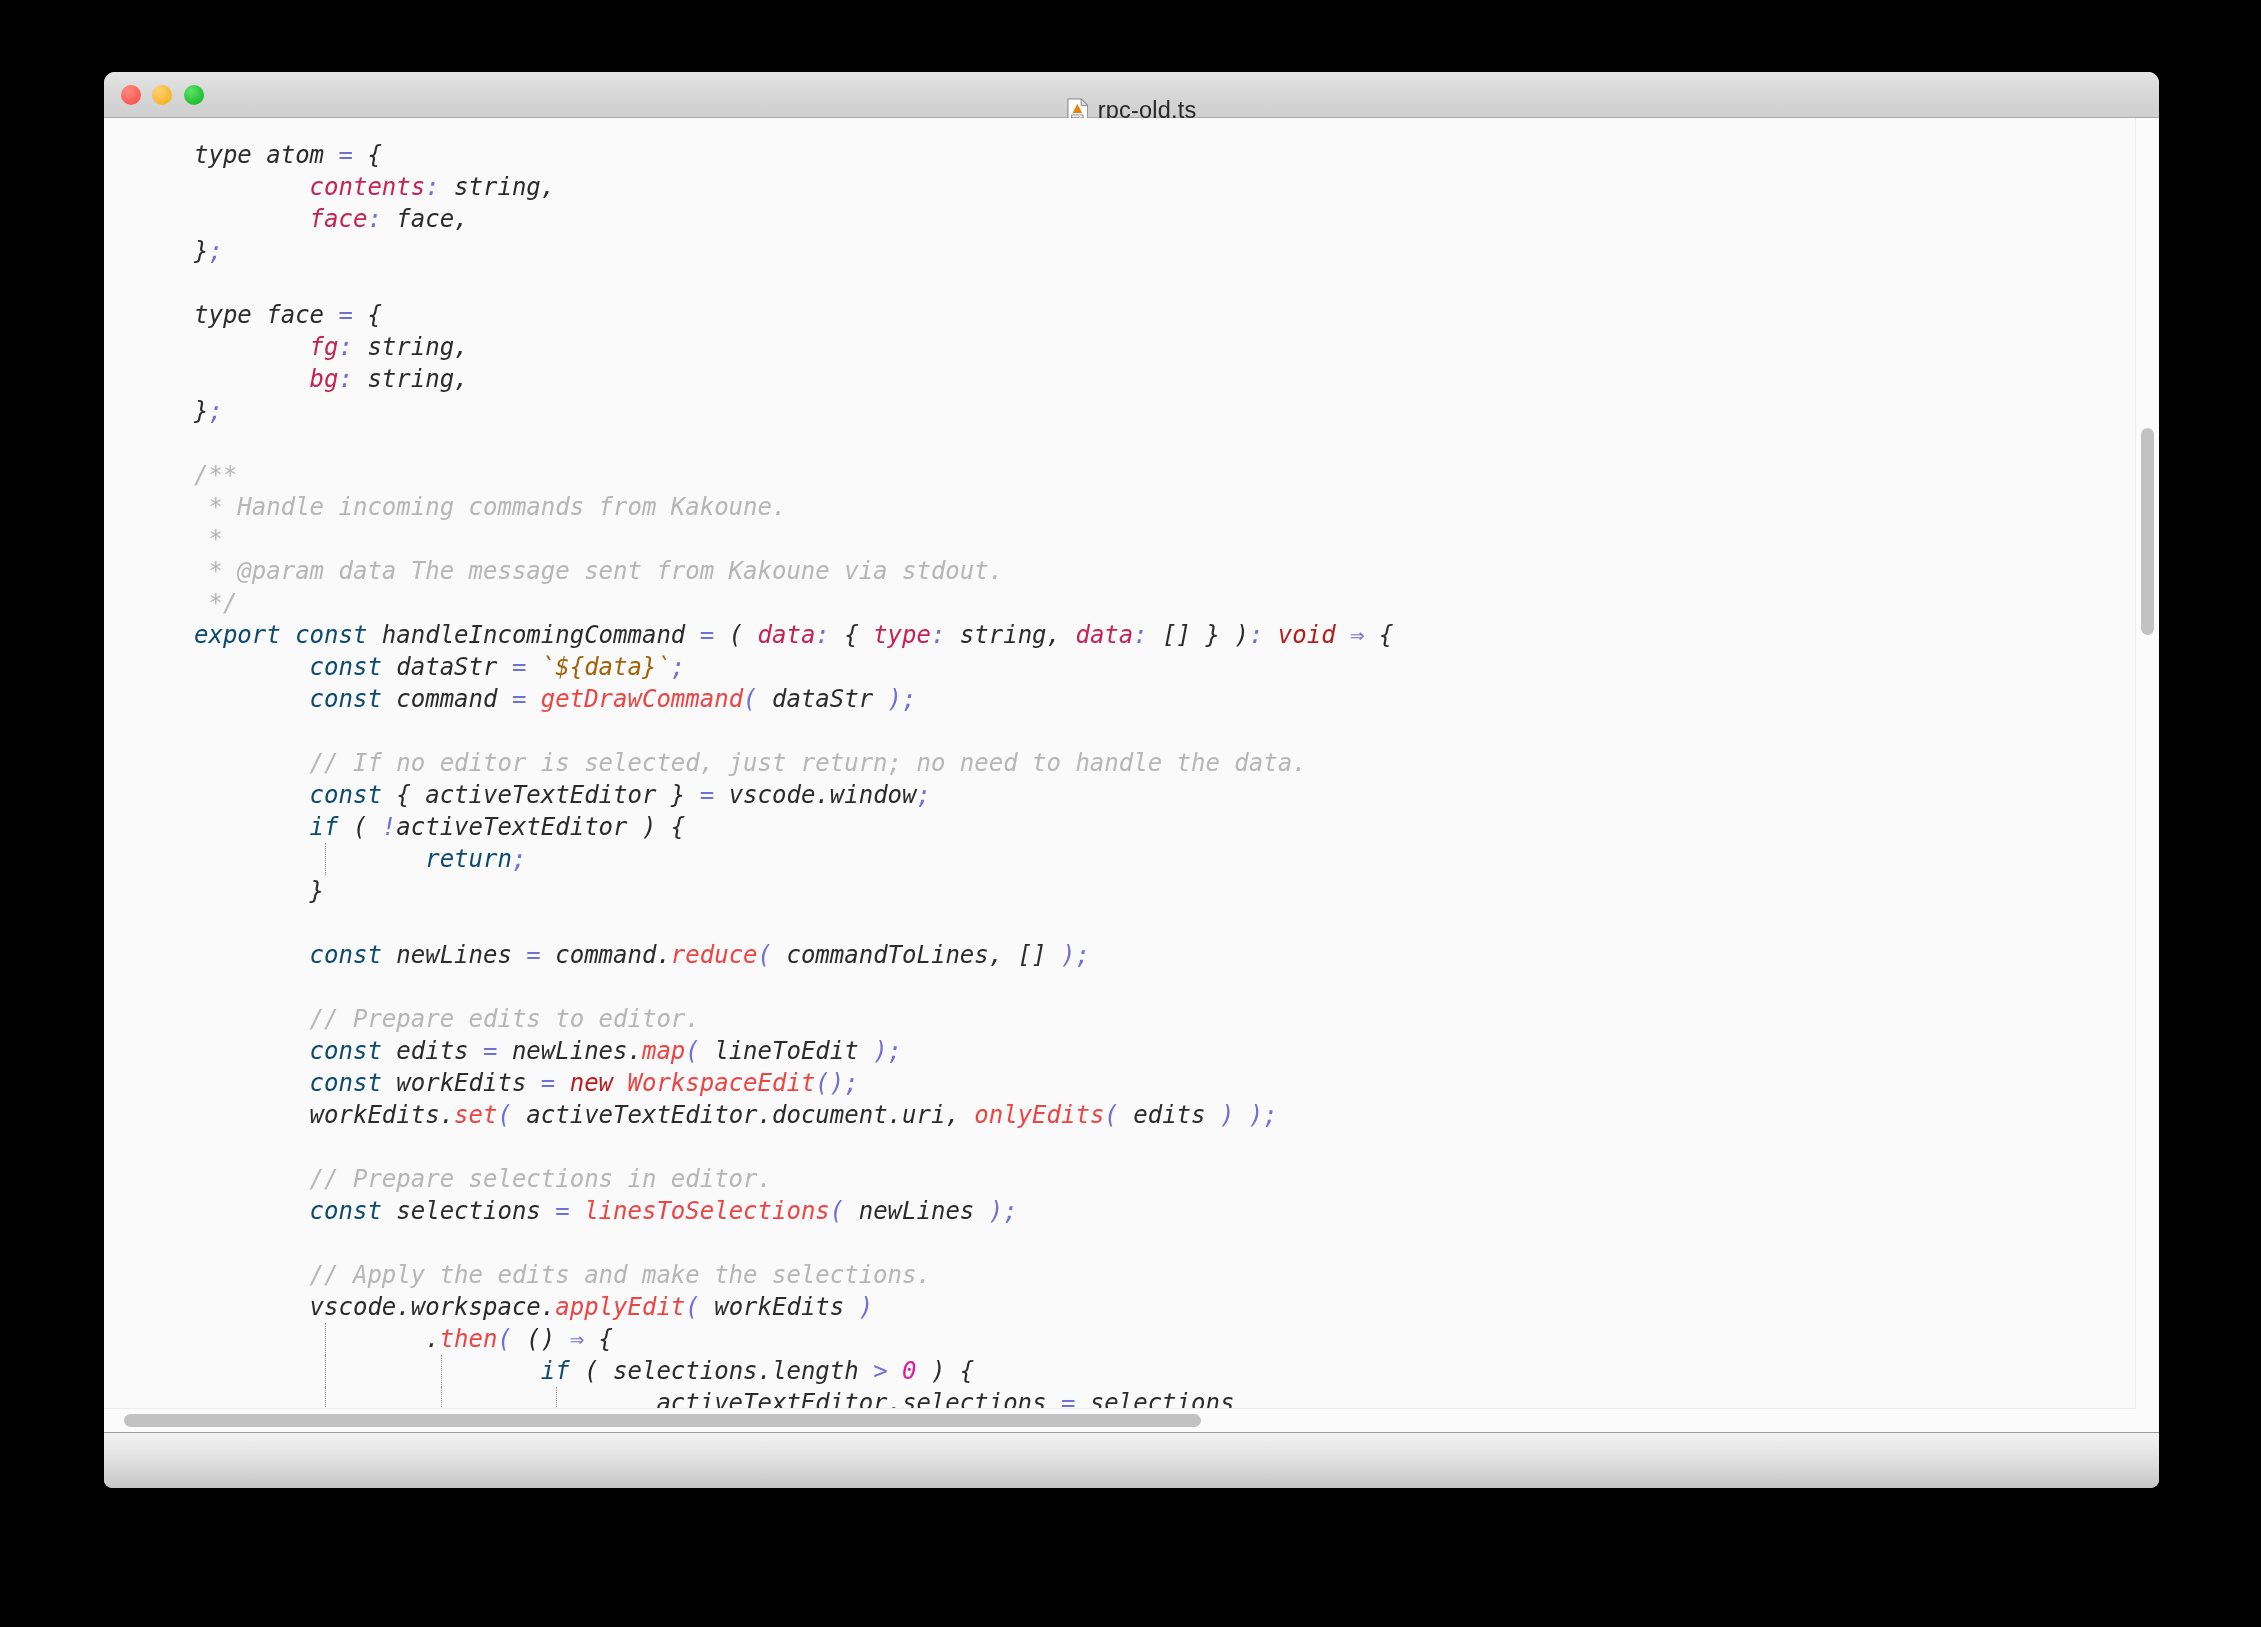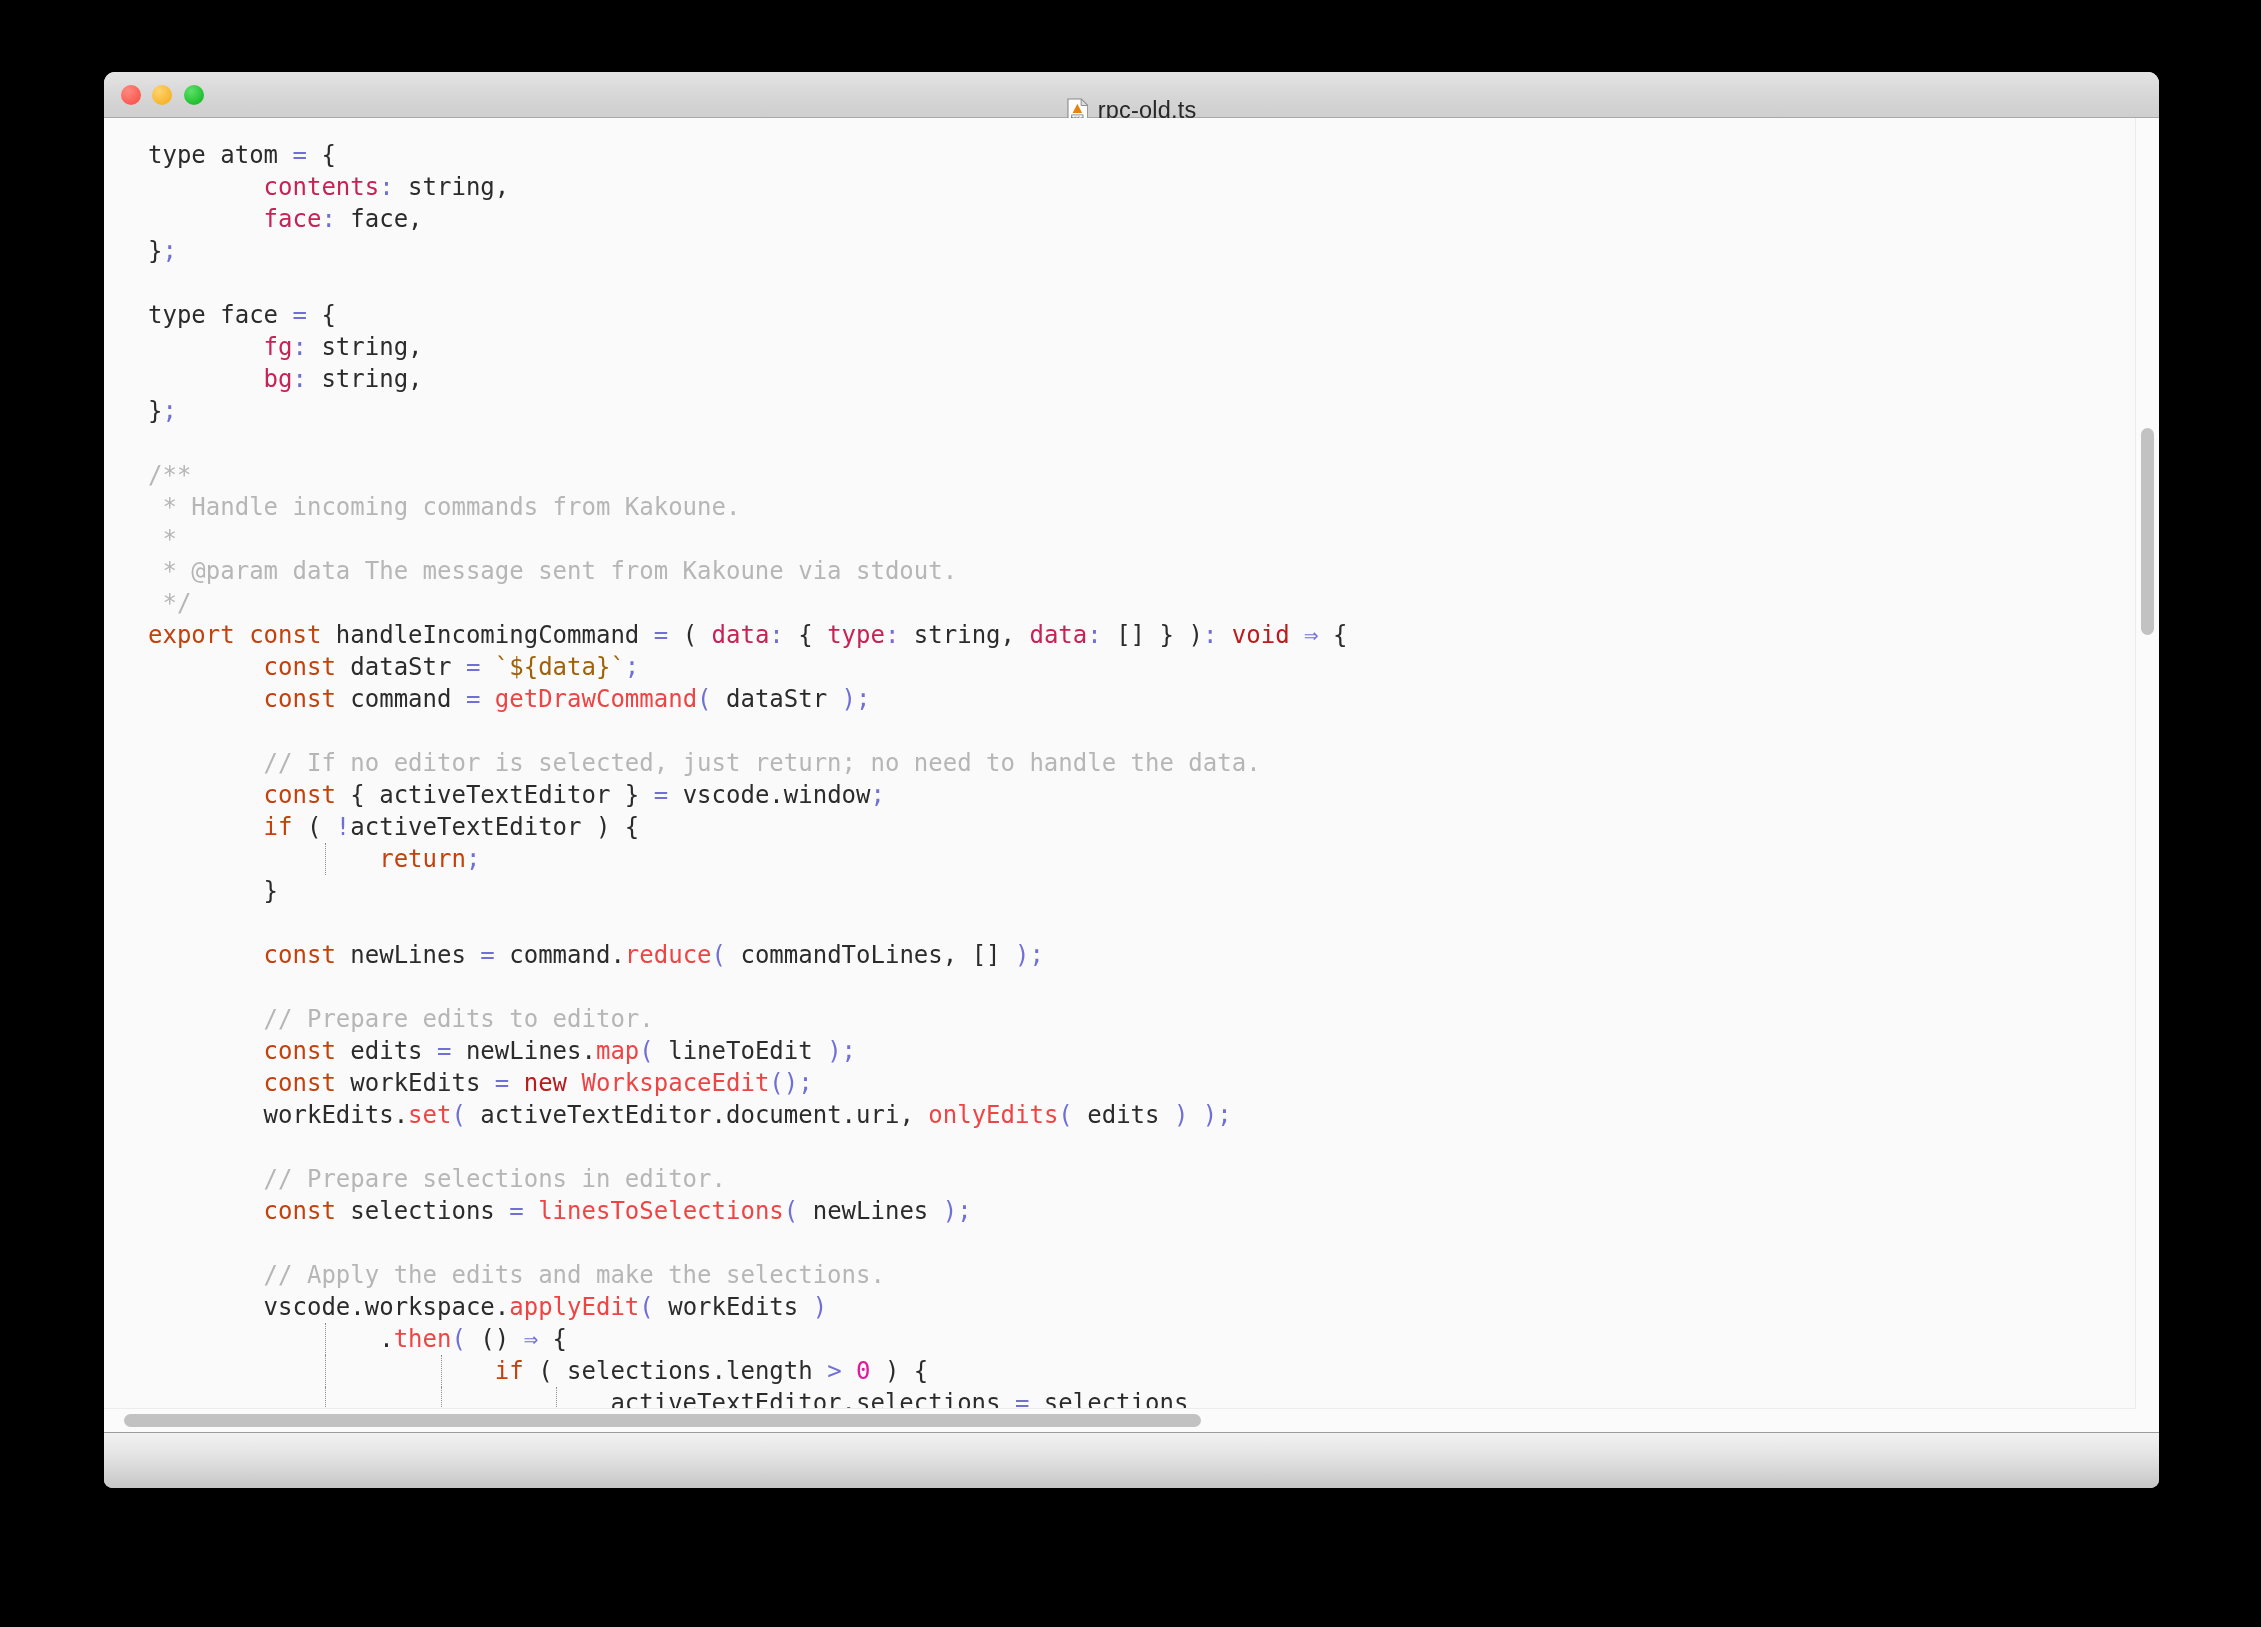--- a/index.html
+++ b/index.html
@@ -92,24 +92,24 @@
     right: 0;
     padding: 21px 0 0 0;
     white-space: pre;
     font-family: "DejaVu Sans Mono", monospace;
     font-size: 24px;
     line-height: 32px;
     color: #2b2b2b;
     letter-spacing: 0px;
     -webkit-font-smoothing: antialiased;
   }
-  .ln { display: block; height: 32px; padding-left: 44px; position: relative; }
-
-  
-  .kw      { color: #c2410c; }          
+  .ln { display: block; height: 32px; padding-left: 90px; position: relative; font-style: italic; }
+
+  
+  .kw      { color: #0c4a6e; }          
   .plain   { color: #2b2b2b; }
   .prop    { color: #c72255; text-align: right; }          
   .punc    { color: #6f6fd6; }          
   .fn      { color: #ef4444; }          
   .type    { color: #b91c1c; }          
   .str     { color: #a16207; }          
   .num     { color: #e0189c; }          
   .cmt     { color: #b6b6b6; }          
 
   

